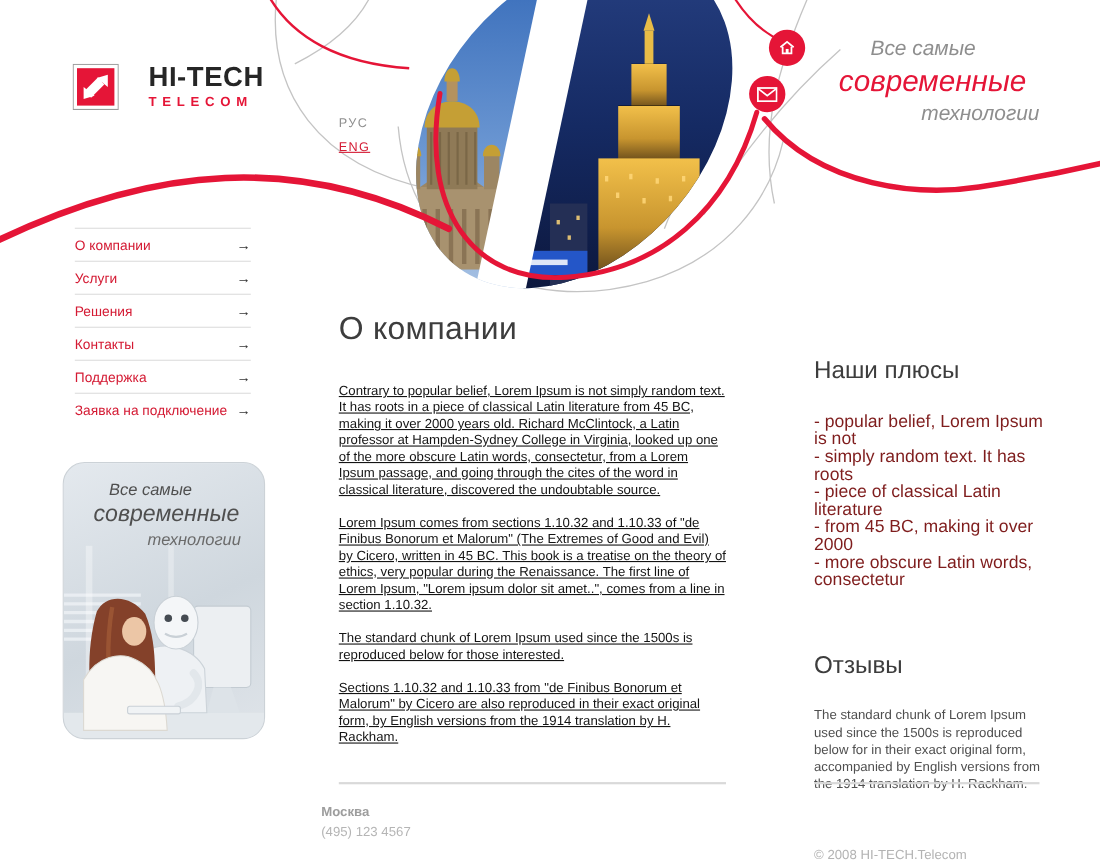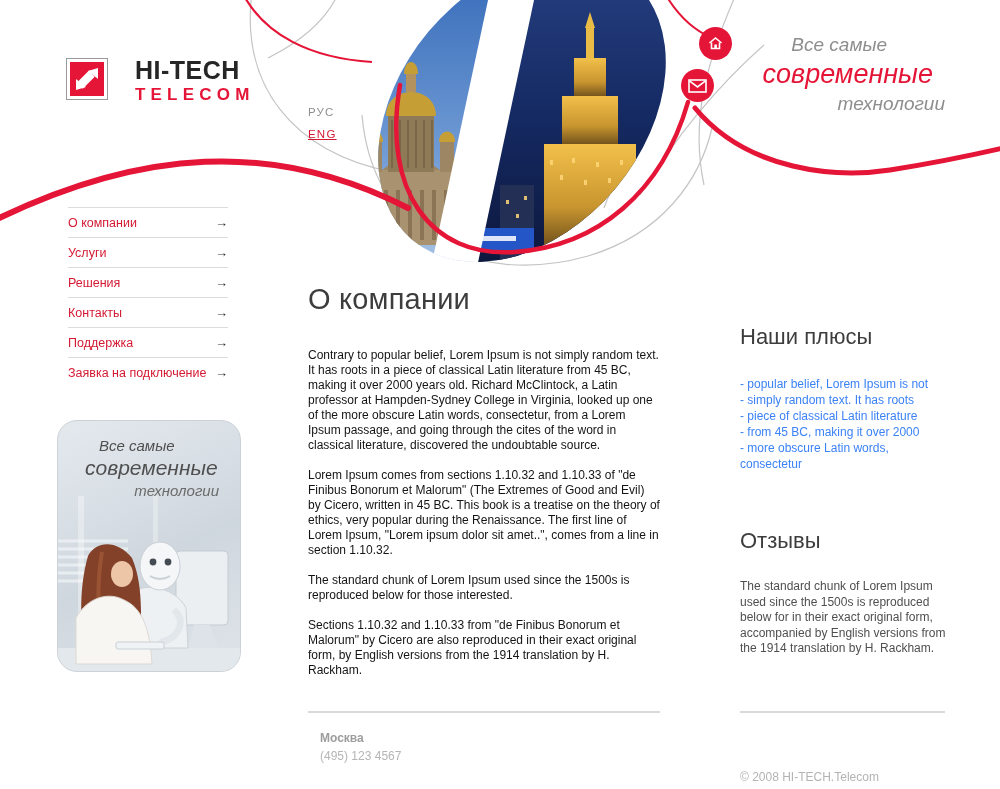--- a/index.html
+++ b/index.html
@@ -12,21 +12,21 @@
 
   
   .hero-svg{position:absolute;left:0;top:0;pointer-events:none;}
   .gray-stroke{stroke:#c4c4c4;fill:none;}
   .red-stroke{stroke:var(--accent);fill:none;}
 
   
   .logo{position:absolute;left:66px;top:58px;display:flex;gap:27px;align-items:flex-start;cursor:pointer;text-decoration:none;}
   .logo-icon{width:42px;height:42px;display:block;}
   .brand-top{font-size:25px;font-weight:bold;color:#262626;letter-spacing:.5px;line-height:25px;}
-  .brand-bottom{font-size:17px;font-weight:bold;color:var(--accent);letter-spacing:5.2px;margin-top:2px;}
+  .brand-bottom{font-size:12px;font-weight:bold;color:var(--accent);letter-spacing:5.2px;margin-top:2px;}
 
   
   .lang{position:absolute;left:308px;top:106px;font-size:11.5px;letter-spacing:1.2px;}
   .lang-rus{color:#8f8f8f;text-decoration:none;display:block;cursor:pointer;}
   .lang-eng{color:var(--link);text-decoration:underline;display:block;margin-top:10px;cursor:pointer;}
 
   
   .cbtn{position:absolute;width:33px;height:33px;border-radius:50%;background:var(--accent);
         display:flex;align-items:center;justify-content:center;cursor:pointer;}
   .cbtn-home{left:699px;top:27px;}
@@ -51,35 +51,35 @@
   .banner-slogan{position:absolute;left:0;top:16px;width:100%;font-style:italic;color:#4f4f4f;z-index:2;}
   .banner-slogan .b1{font-size:15px;margin-left:41px;}
   .banner-slogan .b2{font-size:21px;margin-left:27px;margin-top:2px;}
   .banner-slogan .b3{font-size:15px;text-align:right;margin-right:21px;margin-top:2px;color:#6b6b6b;}
   .banner-scene{position:absolute;left:0;bottom:0;z-index:1;}
 
   
   .content{position:absolute;left:308px;top:283px;width:352px;}
   .page-title{font-size:29px;font-weight:normal;color:#3d3d3d;letter-spacing:.2px;}
   .content .paras{margin-top:32px;}
-  .content p{font-size:12px;line-height:15px;color:#141414;margin-bottom:15px;}
+  .content p{font-size:12px;line-height:15px;color:#141414;margin-bottom:15px;text-decoration:underline;}
 
   
   .aside{position:absolute;left:740px;top:288px;width:210px;margin-top:36px;}
   .aside h2{font-size:22px;font-weight:normal;color:#3d3d3d;}
   .pluses{list-style:none;margin-top:26px;}
-  .pluses li{font-size:12px;line-height:16px;color:#3b82f6;}
+  .pluses li{font-size:16px;line-height:16px;color:#7f1d1d;}
   .reviews-title{margin-top:56px;}
   .reviews-text{font-size:12px;line-height:15.5px;color:#4f4f4f;margin-top:25px;}
 
   
   .rule{position:absolute;top:711px;height:2px;background:#d9d9d9;}
   .rule-left{left:308px;width:352px;}
   .rule-right{left:740px;width:205px;}
-  .footer-left{position:absolute;left:320px;top:731px;display:flex;gap:26px;}
+  .footer-left{position:absolute;left:292px;top:731px;display:flex;gap:26px;}
   .city-name{font-size:12px;font-weight:bold;color:#9d9d9d;}
   .city-phone{font-size:12px;color:#b5b5b5;margin-top:4px;}
   .footer-right{position:absolute;left:740px;top:770px;font-size:12px;color:#b3b3b3;}
   .privacy{display:block;color:#b3b3b3;text-decoration:none;margin-top:4px;cursor:pointer;}
 </style>
 </head>
 <body>
 
 <div class="page">
 

